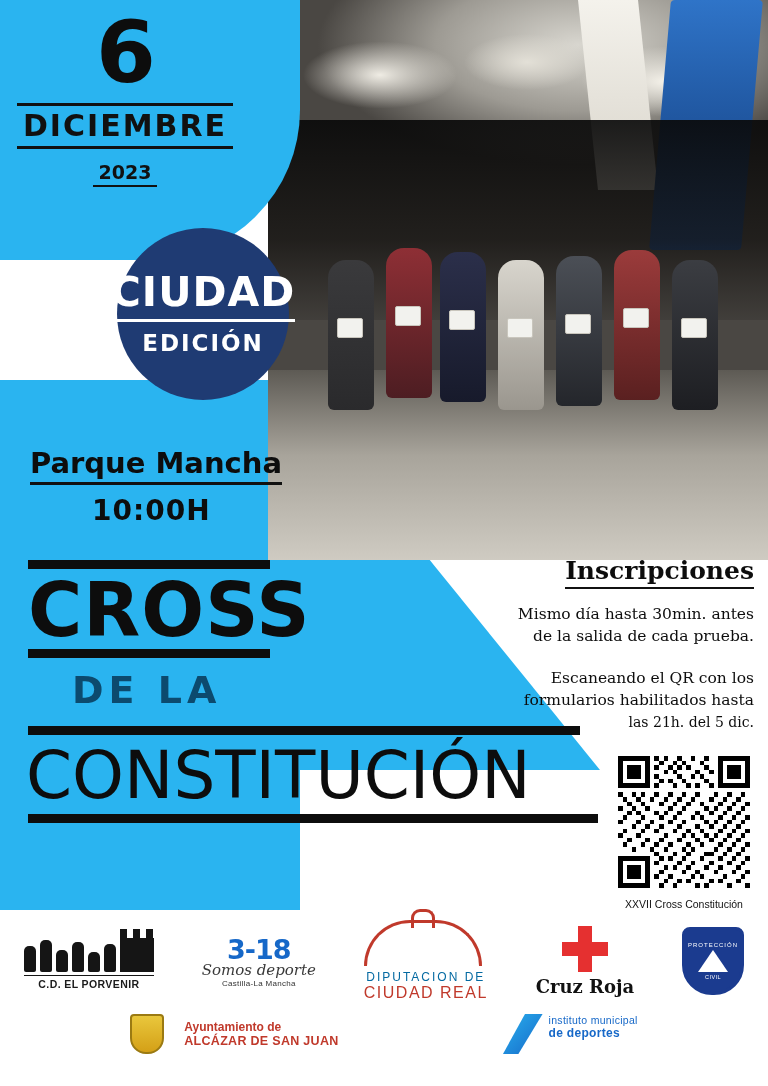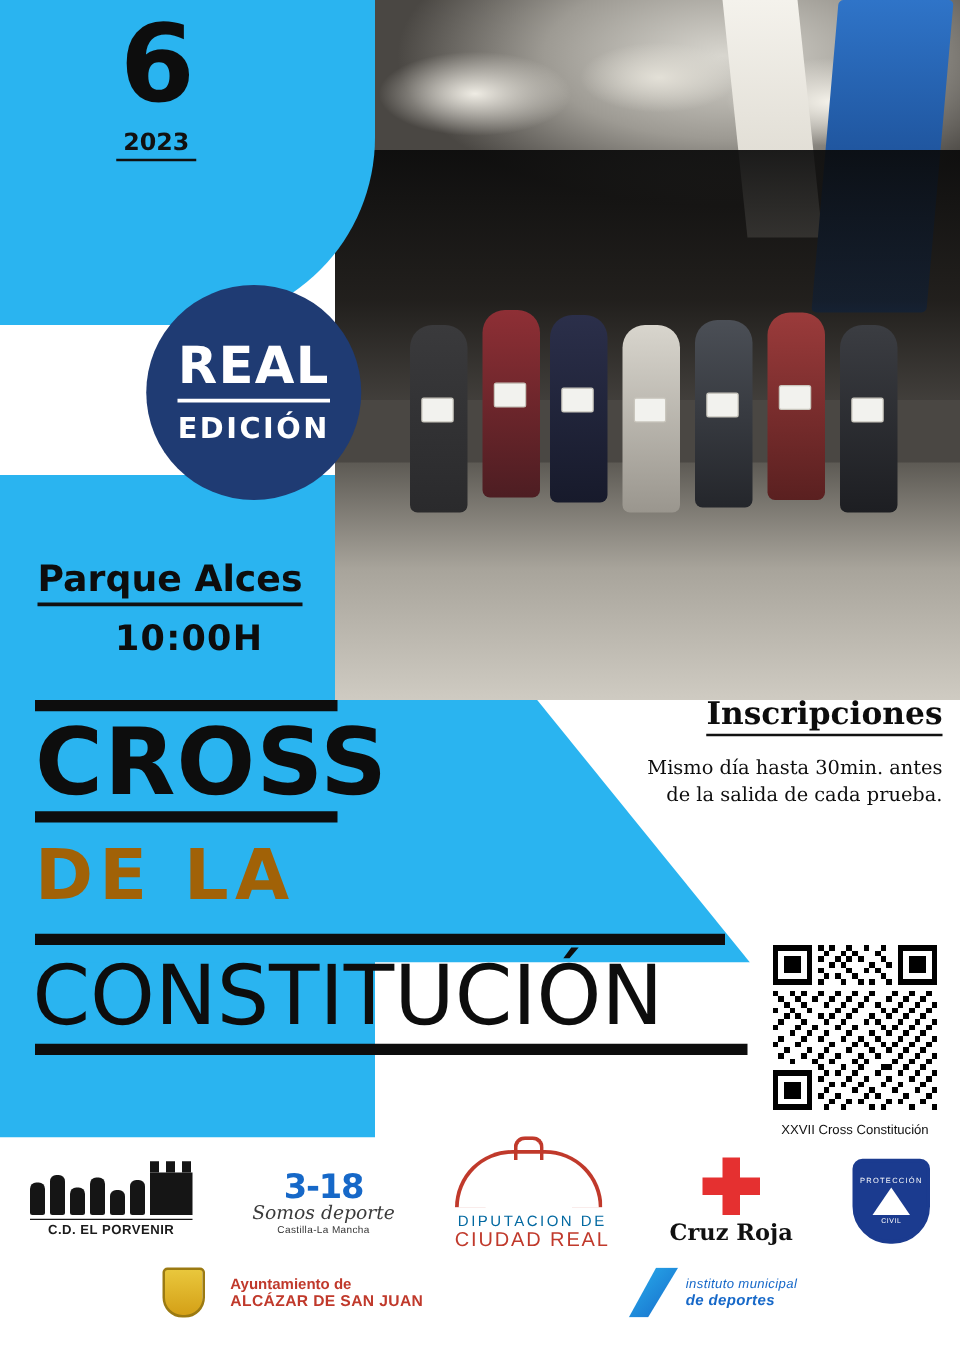--- a/index.html
+++ b/index.html
@@ -209,24 +209,24 @@
     font-size: 74px;
     letter-spacing: 1px;
     color: #0d0d0d;
     margin-left: 28px;
     line-height: 1.0;
     padding: 4px 0 2px;
   }
   .title-2 {
     font-family: "DejaVu Sans", sans-serif;
     font-weight: 700;
-    font-size: 56px;
+    font-size: 38px;
     letter-spacing: 5px;
-    color: #a16207;
-    margin-left: 28px;
+    color: #0c4a6e;
+    margin-left: 72px;
     padding: 10px 0 8px;
   }
   .rule2 {
     height: 9px; background: #0d0d0d; margin: 6px 0 0 28px; width: 552px;
   }
   .title-3 {
     font-family: "DejaVu Sans", sans-serif;
     font-weight: 400;
     font-size: 66px;
     letter-spacing: 0px;
@@ -369,21 +369,21 @@
   .ayto-shield {
     width: 34px; height: 40px;
     background: linear-gradient(180deg,#e9c73c 0%, #d4a017 100%);
     border: 2px solid #9b7a12;
     border-radius: 4px 4px 16px 16px;
   }
   .ayto-text { text-align: left; margin-left: 12px; }
   .ayto-1 { font-family: "Liberation Sans", sans-serif; font-size: 12px; color: #c0392b; font-weight: 700; }
   .ayto-2 { font-family: Liberation Sans, sans-serif; font-size: 12.5px; color: #c0392b; font-weight: 700; letter-spacing: 0.3px; }
 
-  .imd-row { display: flex; align-items: center; gap: 6px; font-style: italic; }
+  .imd-row { display: flex; align-items: flex-start; gap: 6px; }
   .imd-mark {
     width: 44px; height: 40px;
     background: linear-gradient(135deg, #2ab4f0 0%, #1668c8 100%);
     clip-path: polygon(10% 100%, 60% 0, 100% 0, 45% 100%);
   }
   .imd-text { text-align: left; color: #1668c8; }
   .imd-1 { font-family: "Liberation Sans", sans-serif; font-size: 10.5px; letter-spacing: 0.3px; }
   .imd-2 { font-family: "Liberation Sans", sans-serif; font-size: 12px; font-weight: 700; letter-spacing: 0.3px; }
 </style>
 </head>
@@ -423,44 +423,49 @@
     <div class="runner" style="left:404px; bottom:150px; background:linear-gradient(180deg,#3b3d42 0%,#1d1e22 100%);">
       <div class="bib"></div>
     </div>
   </div>
 
   <div class="top-cyan"></div>
   <div class="top-cyan-fill"></div>
 
   <div class="date-block">
     <div class="date-num">6</div>
+    <div class="date-month">DICIEMBRE</div>
     <div><span class="date-year">2023</span></div>
   </div>
 
   <div class="edition">
-    <div class="edition-roman">REAL</div>
+    <div class="edition-roman">CIUDAD</div>
     <div class="edition-word">EDICIÓN</div>
   </div>
 
-  <div class="place">Parque Alces</div>
+  <div class="place">Parque Mancha</div>
   <div class="time">10:00H</div>
 
   <div class="title-wrap">
     <div class="rule" style="width:242px;"></div>
     <div class="title-1">CROSS</div>
     <div class="rule" style="width:242px;"></div>
     <div class="title-2">DE LA</div>
     <div class="rule2"></div>
     <div class="title-3">CONSTITUCIÓN</div>
     <div class="rule3"></div>
   </div>
 
   <div class="inscr">
     <div class="inscr-title">Inscripciones</div>
     <p>Mismo día  hasta 30min. antes de la salida de cada prueba.</p>
+    <p class="second">
+      <span>Escaneando el QR  con los formularios habilitados hasta</span>
+      <span class="small">las 21h. del 5 dic.</span>
+    </p>
   </div>
 
   <div class="qr-box">
     <svg viewBox="0 0 29 29" width="132" height="132" shape-rendering="crispEdges">
       <rect width="29" height="29" fill="#ffffff"></rect>
       <g fill="#000000">
         <rect x="0" y="0" width="7" height="1"></rect>
           <rect x="0" y="6" width="7" height="1"></rect>
         <rect x="0" y="0" width="1" height="7"></rect>
           <rect x="6" y="0" width="1" height="7"></rect>

